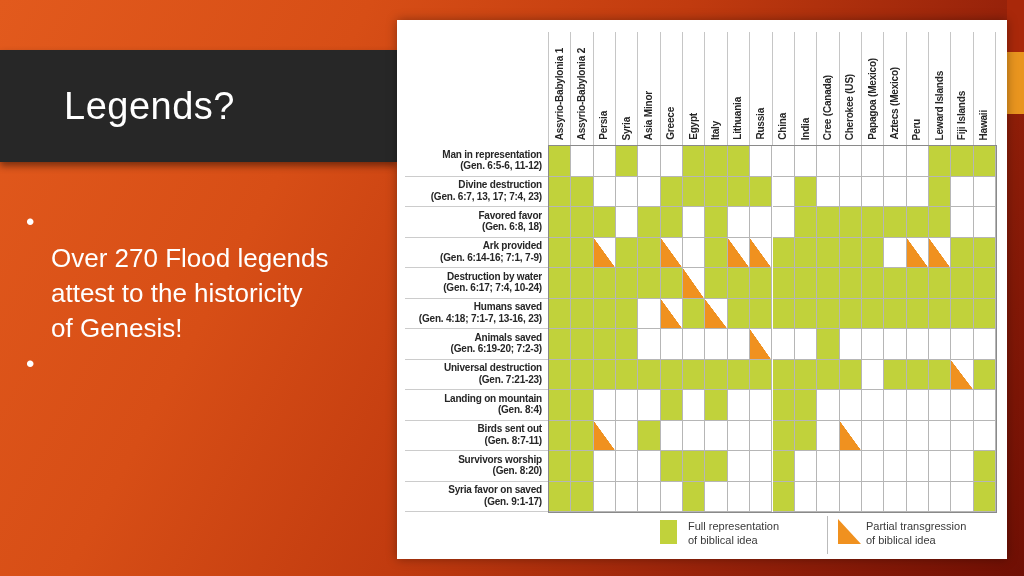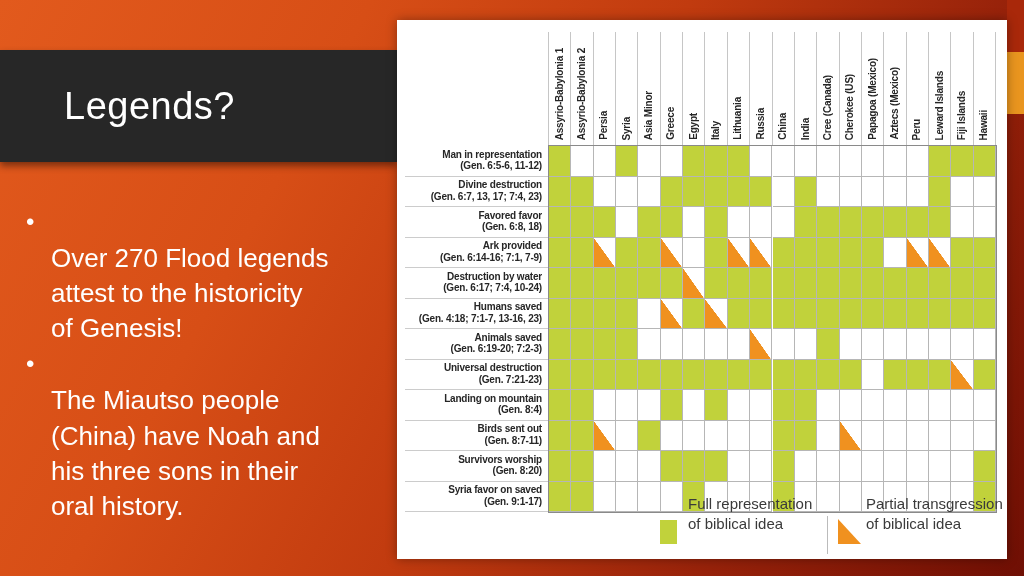--- a/index.html
+++ b/index.html
@@ -38,45 +38,42 @@
   }
   .row-sep{position:absolute;height:1px;background:#cccccc;}
   .grid{position:absolute;border:1px solid #8a8a8a;background:#fff;}
   .cell{position:absolute;border-right:1px solid #b6b6b6;border-bottom:1px solid #b6b6b6;box-sizing:border-box;}
   .cell.F{background:#c1d23b;}
   .cell.P{background-image:linear-gradient(to top right,#f0911f 49%,rgba(0,0,0,0) 50%);}
   
   .legend-swatch-full{position:absolute;left:263px;top:500px;width:17px;height:24px;background:#c1d23b;}
   .legend-swatch-partial{position:absolute;left:441px;top:499px;width:23px;height:25px;background:#f0911f;
     clip-path:polygon(0 0,0 100%,100% 100%);}
-  .legend-text{position:absolute;top:474px;font-size:15px;line-height:1.3;color:#3a3a3a;}
+  .legend-text{position:absolute;top:499px;font-size:11px;line-height:1.3;color:#3a3a3a;}
   .legend-div{position:absolute;left:430px;top:496px;width:1px;height:38px;background:#bbbbbb;}
 </style>
 </head>
 <body>
 
 <div class="slide">
   <div class="edge-red"></div>
   <div class="edge-orange"></div>
 
   <div class="title-band">
     <h1>Legends?</h1>
   </div>
 
   <div class="bullets">
     <p class="bullet-item">
       <span class="dot">•</span><span>Over 270 Flood legends
 attest to the historicity
 of Genesis!</span>
     </p>
     <p class="bullet-item">
-      <span class="dot">•</span><span>The Miautso people
-(China) have Noah and
-his three sons in their
-oral history.</span>
+      <span class="dot">•</span>
     </p>
   </div>
 
   <div class="panel">
     <div id="flood-table">
         <div class="hdr-line" style="left: 151px; top: 12px; height: 113px;"></div>
         <div class="hdr-line" style="left: 173.35px; top: 12px; height: 113px;"></div>
         <div class="hdr-line" style="left: 195.7px; top: 12px; height: 113px;"></div>
         <div class="hdr-line" style="left: 218.05px; top: 12px; height: 113px;"></div>
         <div class="hdr-line" style="left: 240.4px; top: 12px; height: 113px;"></div>

